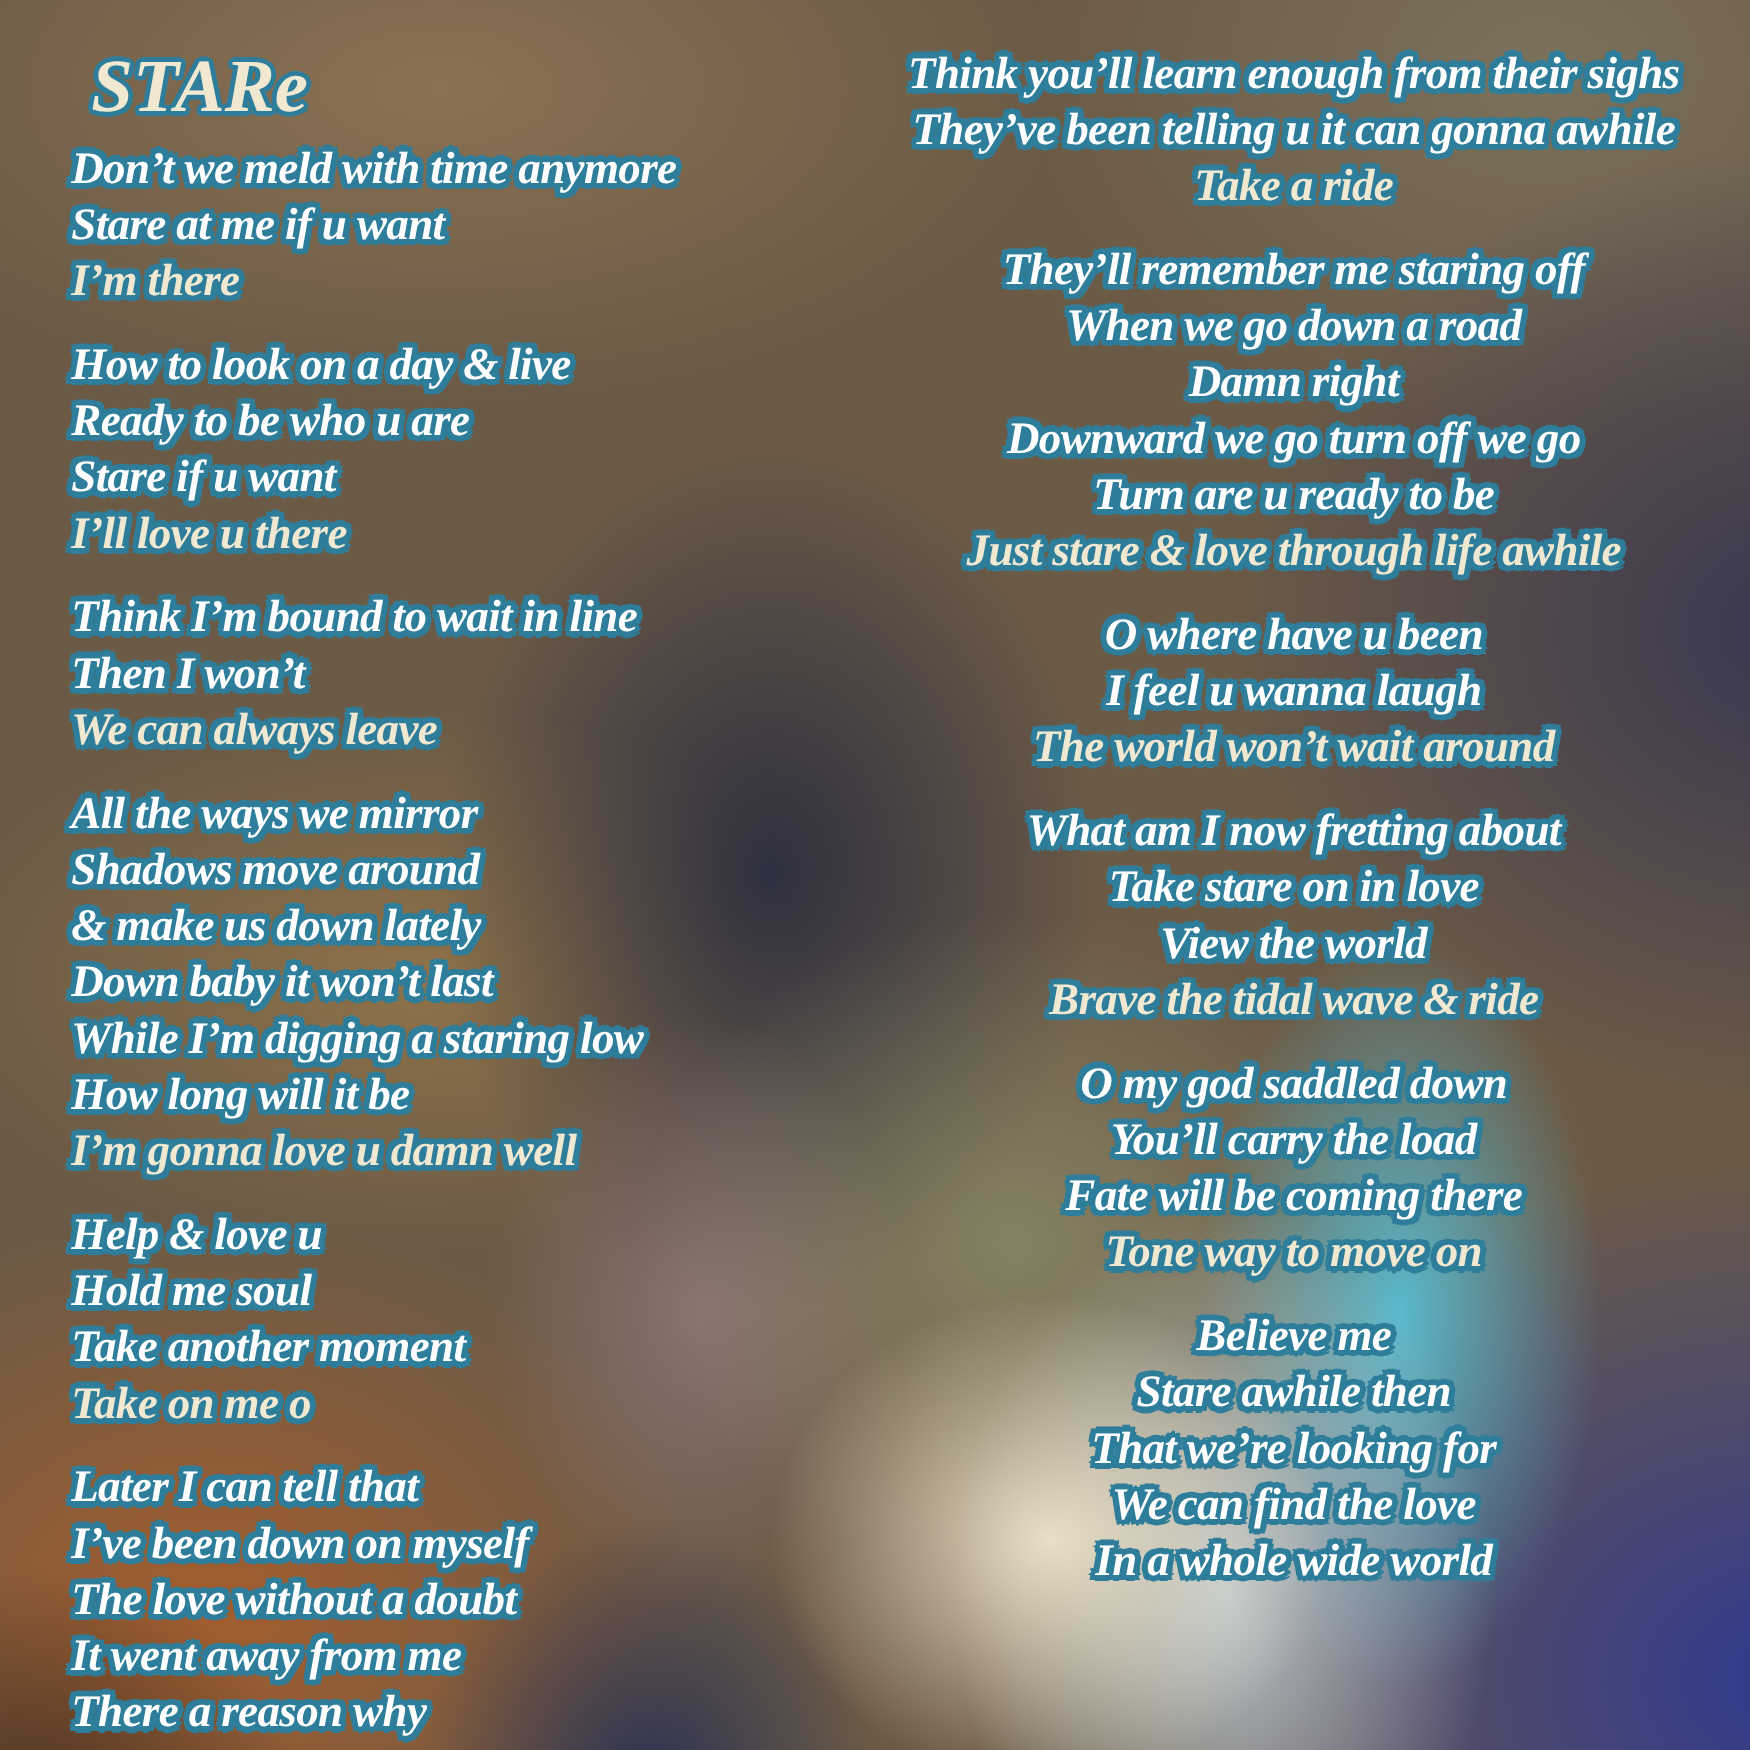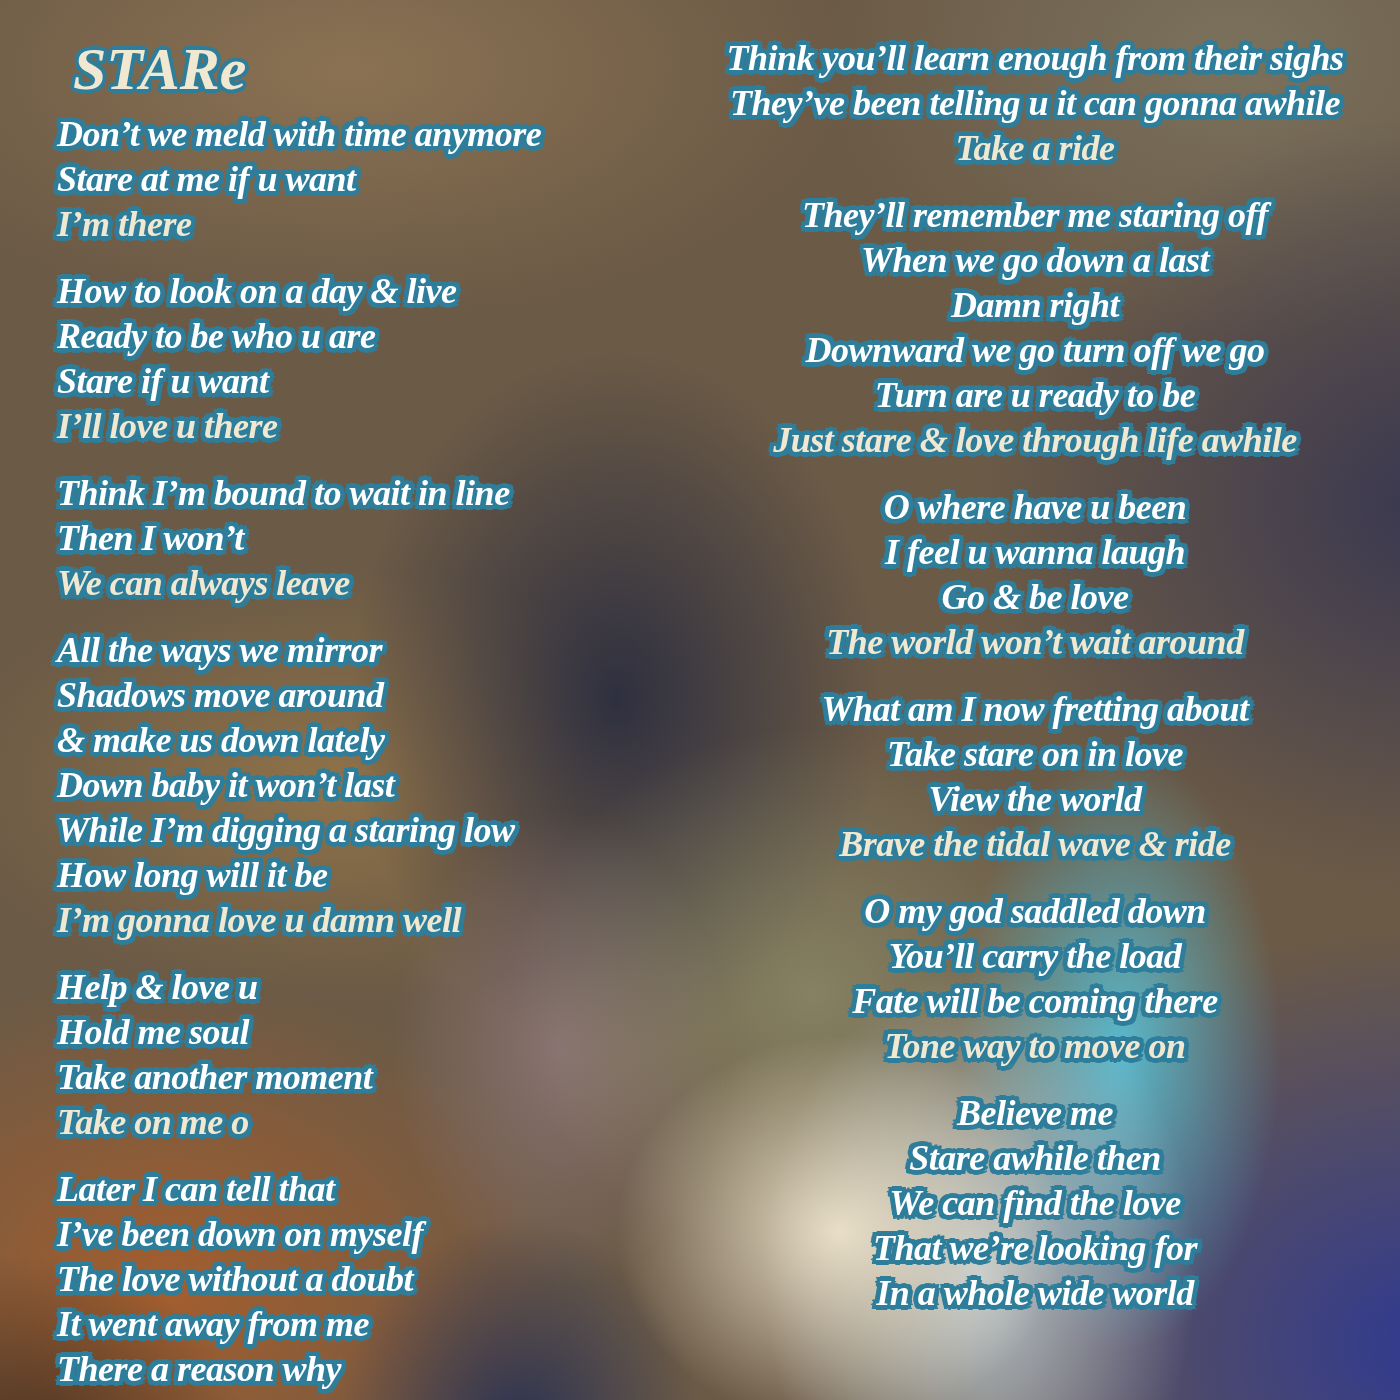--- a/index.html
+++ b/index.html
@@ -128,45 +128,44 @@
       </div>
     </section>
   <section class="col col-right">
       <div class="stanza">
         <div class="lyric-line tone-white">Think you’ll learn enough from their sighs</div>
         <div class="lyric-line tone-white">They’ve been telling u it can gonna awhile</div>
         <div class="lyric-line tone-cream">Take a ride</div>
       </div>
       <div class="stanza">
         <div class="lyric-line tone-white">They’ll remember me staring off</div>
-        <div class="lyric-line tone-white">When we go down a last</div>
+        <div class="lyric-line tone-white">When we go down a road</div>
         <div class="lyric-line tone-white">Damn right</div>
         <div class="lyric-line tone-white">Downward we go turn off we go</div>
         <div class="lyric-line tone-white">Turn are u ready to be</div>
         <div class="lyric-line tone-cream">Just stare &amp; love through life awhile</div>
       </div>
       <div class="stanza">
         <div class="lyric-line tone-white">O where have u been</div>
         <div class="lyric-line tone-white">I feel u wanna laugh</div>
-        <div class="lyric-line tone-white">Go &amp; be love</div>
         <div class="lyric-line tone-cream">The world won’t wait around</div>
       </div>
       <div class="stanza">
         <div class="lyric-line tone-white">What am I now fretting about</div>
         <div class="lyric-line tone-white">Take stare on in love</div>
         <div class="lyric-line tone-white">View the world</div>
         <div class="lyric-line tone-cream">Brave the tidal wave &amp; ride</div>
       </div>
       <div class="stanza">
         <div class="lyric-line tone-white">O my god saddled down</div>
         <div class="lyric-line tone-white">You’ll carry the load</div>
         <div class="lyric-line tone-white">Fate will be coming there</div>
         <div class="lyric-line tone-cream">Tone way to move on</div>
       </div>
       <div class="stanza">
         <div class="lyric-line tone-white">Believe me</div>
         <div class="lyric-line tone-white">Stare awhile then</div>
+        <div class="lyric-line tone-white">That we’re looking for</div>
         <div class="lyric-line tone-white">We can find the love</div>
-        <div class="lyric-line tone-white">That we’re looking for</div>
         <div class="lyric-line tone-white">In a whole wide world</div>
       </div>
     </section>
 </main>
 
 </body></html>

